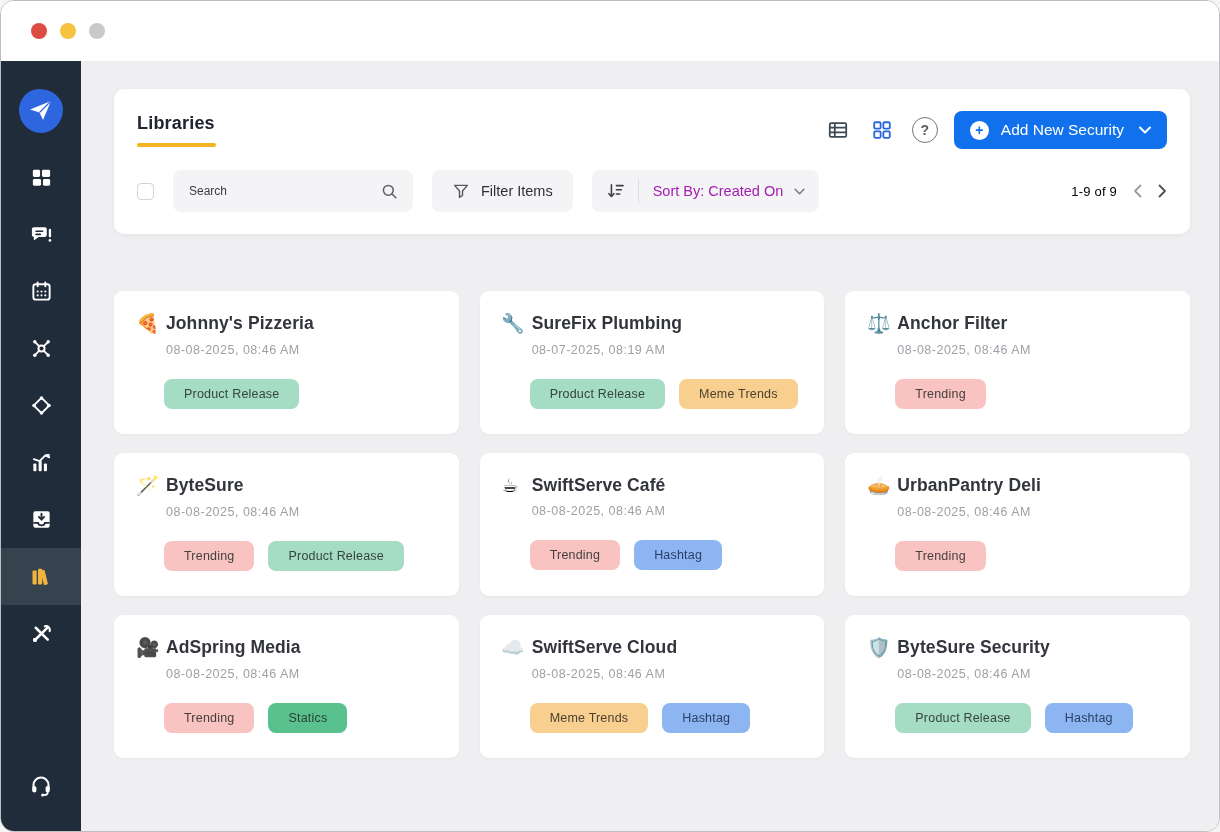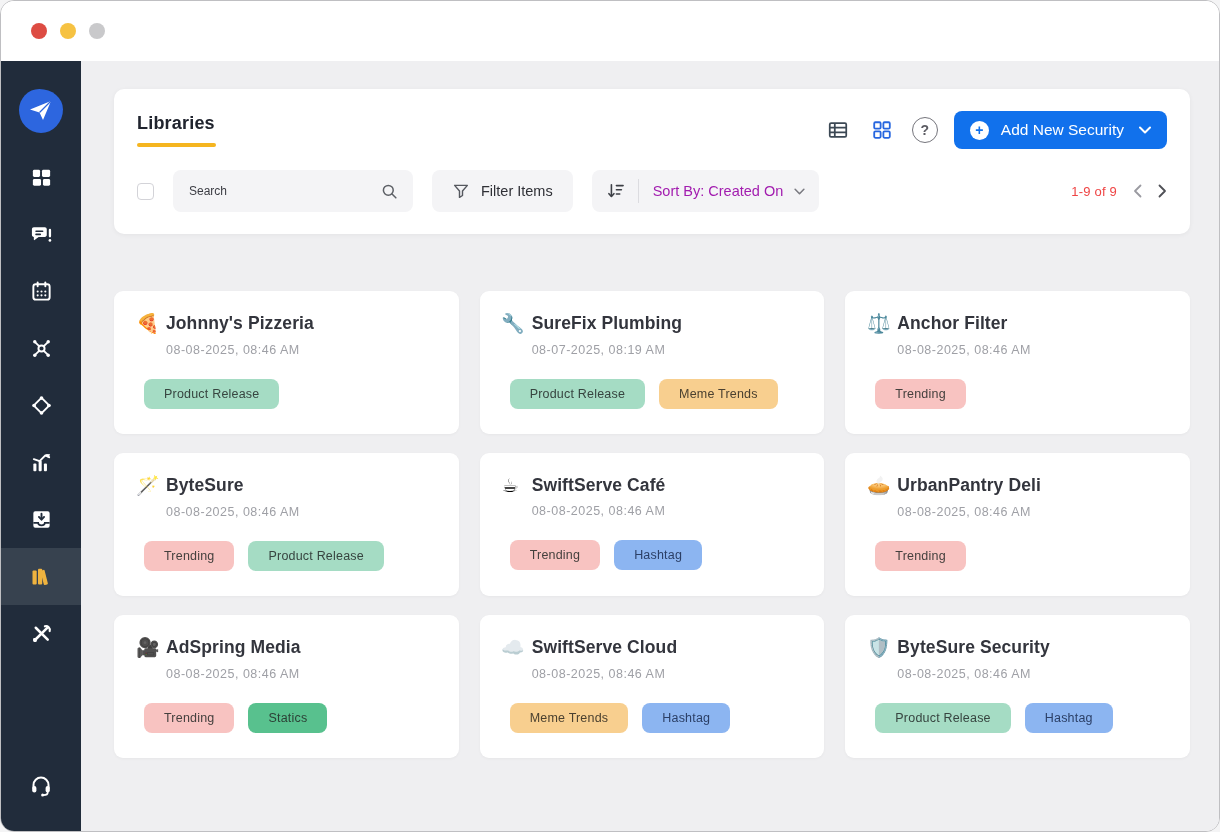--- a/index.html
+++ b/index.html
@@ -103,21 +103,21 @@
   .chip-btn {
     margin-left:19px; height:42px; background:#f4f4f6; border:none; border-radius:8px;
     display:flex; align-items:center; gap:11px; padding:0 20px;
     font-family:inherit; font-size:14.5px; color:#2f3036; cursor:pointer;
   }
   .sort-btn { padding:0 14px 0 14px; gap:0; }
   .sort-divider { width:1px; height:24px; background:#dcdce0; margin:0 14px 0 12px; }
   .sort-label { font-size:14.5px; color:#a21caf; }
   .sort-btn .chev { margin-left:11px; display:flex; }
   .pagination { margin-left:auto; display:flex; align-items:center; }
-  .page-range { font-size:13px; color:#ef4444; letter-spacing:0.2px; }
+  .page-range { font-size:13px; color:#000000; letter-spacing:0.2px; }
   .page-arrow { margin-left:16px; cursor:pointer; display:flex; align-items:center; }
 
   
   .grid {
     margin-top:57px;
     display:grid; grid-template-columns:repeat(3, 1fr);
     gap:19px 21px;
   }
   .card {
     background:#ffffff; border-radius:9px; height:143px;
@@ -125,21 +125,21 @@
     padding:21px 22px 0 22px; cursor:pointer;
   }
   .card-head { display:flex; align-items:center; }
   .card-emoji { font-size:19px; width:30px; flex-shrink:0;
     font-family:"DejaVu Sans", sans-serif; }
   .card-title { font-size:17.5px; font-weight:700; color:#33353d; letter-spacing:0.1px; }
   .card-date {
     margin-left:30px; margin-top:8px;
     font-size:12.5px; color:#9fa0a6; letter-spacing:0.5px;
   }
-  .card-tags { display:flex; gap:14px; margin-top:22px; margin-left:8px; }
+  .card-tags { display:flex; gap:14px; margin-top:22px; margin-left:28px; }
   .tag {
     height:30px; display:inline-flex; align-items:center; justify-content:center;
     padding:0 20px; border-radius:8px;
     font-size:12.5px; font-weight:500; letter-spacing:0.2px;
   }
 </style>
 </head>
 <body>
 
 <div class="window">

